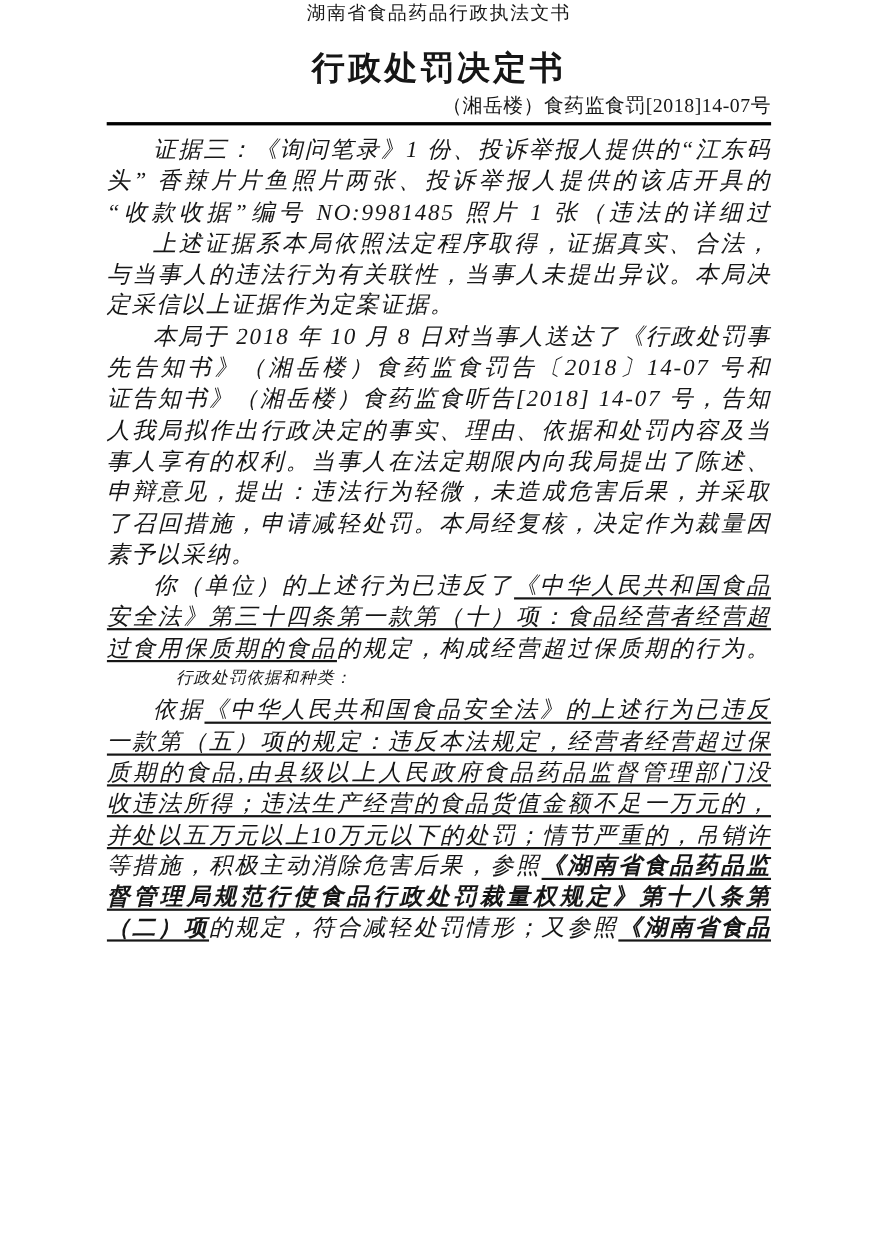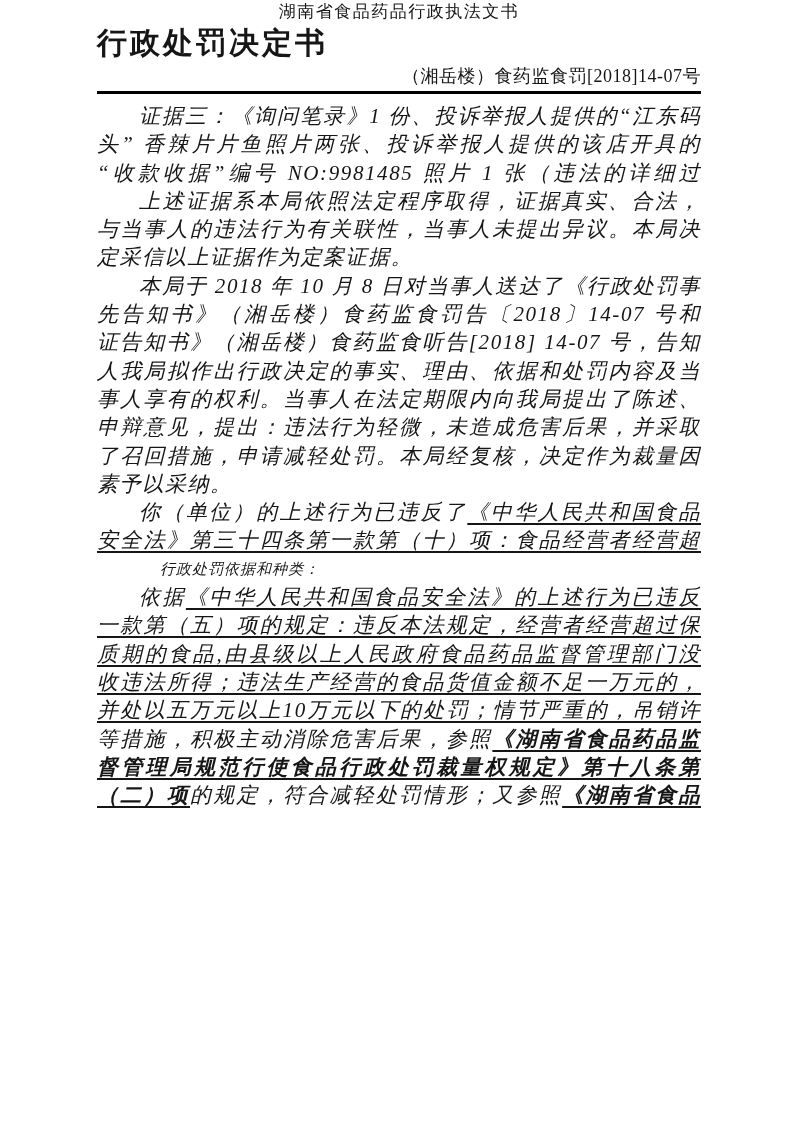--- a/index.html
+++ b/index.html
@@ -23,21 +23,22 @@
     width: 604px;
   }
   .doc-header {
     text-align: center;
     font-size: 17px;
     letter-spacing: 1.5px;
     line-height: 24px;
     white-space: nowrap;
   }
   .doc-title {
-    margin-top: 0;
+    margin-top: 20px;
+    text-align: center;
     font-size: 30px;
     font-weight: 700;
     letter-spacing: 3px;
     line-height: 38px;
     white-space: nowrap;
   }
   .doc-number {
     margin-top: 4px;
     text-align: right;
     font-size: 18px;
@@ -103,20 +104,21 @@
       <div class="line indent"><span class="">本局于 2018 年 10 月 8 日对当事人送达了《行政处罚事</span></div>
       <div class="line"><span class="">先告知书》（湘岳楼）食药监食罚告〔2018〕14-07 号和《听</span></div>
       <div class="line"><span class="">证告知书》（湘岳楼）食药监食听告[2018] 14-07 号，告知当事</span></div>
       <div class="line"><span class="">人我局拟作出行政决定的事实、理由、依据和处罚内容及当</span></div>
       <div class="line"><span class="">事人享有的权利。当事人在法定期限内向我局提出了陈述、</span></div>
       <div class="line"><span class="">申辩意见，提出：违法行为轻微，未造成危害后果，并采取</span></div>
       <div class="line"><span class="">了召回措施，申请减轻处罚。本局经复核，决定作为裁量因</span></div>
       <div class="line short"><span class="">素予以采纳。</span></div>
       <div class="line indent"><span class="">你（单位）的上述行为已违反了</span><span class=" seg-u">《中华人民共和国食品</span></div>
       <div class="line"><span class=" seg-u">安全法》第三十四条第一款第（十）项：食品经营者经营超</span></div>
+      <div class="line"><span class=" seg-u">过食用保质期的食品</span><span class="">的规定，构成经营超过保质期的行为。</span></div>
       <div class="line small"><span class="">行政处罚依据和种类：</span></div>
       <div class="line indent"><span class="">依据</span><span class=" seg-u">《中华人民共和国食品安全法》的上述行为已违反了</span></div>
       <div class="line"><span class=" seg-u">一款第（五）项的规定：违反本法规定，经营者经营超过保</span></div>
       <div class="line"><span class=" seg-u">质期的食品,由县级以上人民政府食品药品监督管理部门没</span></div>
       <div class="line"><span class=" seg-u">收违法所得；违法生产经营的食品货值金额不足一万元的，</span></div>
       <div class="line"><span class=" seg-u">并处以五万元以上10万元以下的处罚；情节严重的，吊销许</span></div>
       <div class="line"><span class="">等措施，积极主动消除危害后果，参照</span><span class=" seg-u seg-b">《湖南省食品药品监</span></div>
       <div class="line"><span class=" seg-u seg-b">督管理局规范行使食品行政处罚裁量权规定》第十八条第</span></div>
       <div class="line"><span class=" seg-u seg-b">（二）项</span><span class="">的规定，符合减轻处罚情形；又参照</span><span class=" seg-u seg-b">《湖南省食品</span></div>
     </div>

